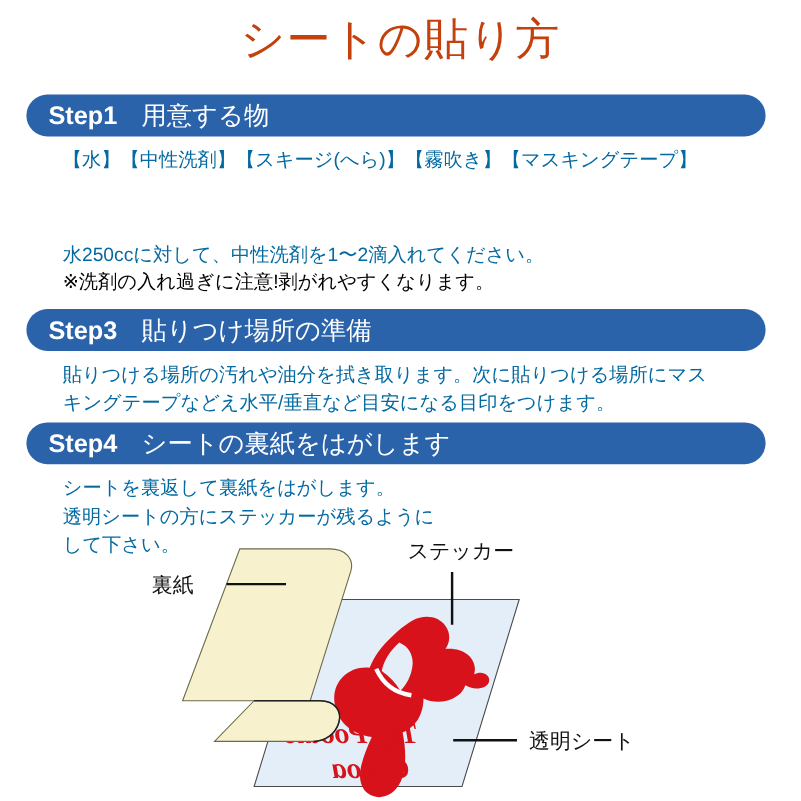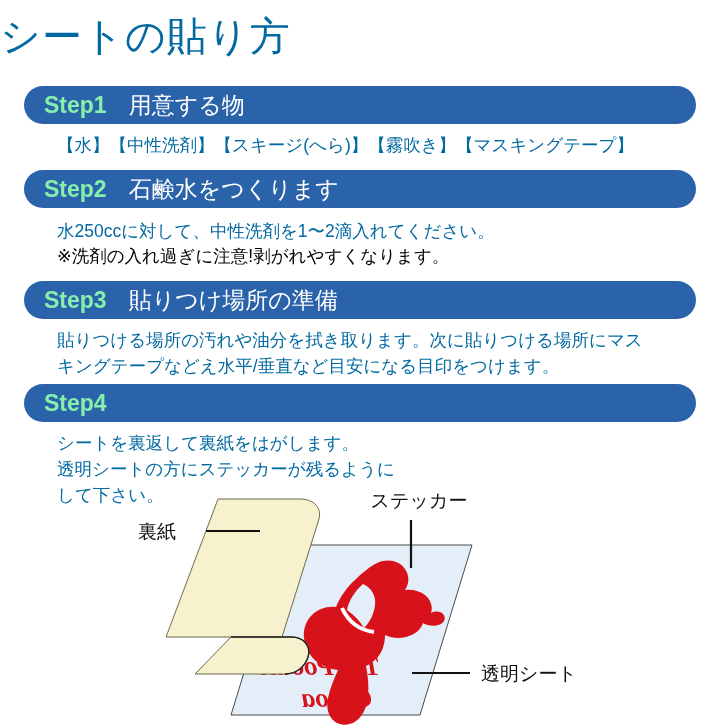--- a/index.html
+++ b/index.html
@@ -22,42 +22,43 @@
     width: 728px;
     height: 728px;
   }
 
   
   .title {
     position: absolute;
     left: 0;
     top: 8px;
     width: 728px;
+    text-align: center;
     font-size: 40px;
     line-height: 56px;
     letter-spacing: 1px;
     font-weight: 400;
-    color: #0369a1;
+    color: #c2410c;
   }
 
   
   .step-bar {
     position: absolute;
     left: 24px;
     width: 672px;
     height: 38px;
     border-radius: 19px;
     background: #2b63ab;
     display: flex;
     align-items: center;
     box-sizing: border-box;
     padding-left: 20px;
   }
   .step-num {
-    color: #86efac;
+    color: #ffffff;
     font-weight: bold;
     font-size: 23px;
     letter-spacing: 0px;
     line-height: 1;
     flex: 0 0 auto;
   }
   .step-title {
     color: #ffffff;
     font-size: 23px;
     line-height: 1;
@@ -111,35 +112,32 @@
 <div class="page">
 
   <div class="title">シートの貼り方</div>
 
   <div class="step-bar" style="top:86px;">
     <span class="step-num">Step1</span>
     <span class="step-title">用意する物</span>
   </div>
   <div class="body-text" style="top:132px;">【水】【中性洗剤】【スキージ(へら)】【霧吹き】【マスキングテープ】</div>
 
-  <div class="step-bar" style="top:170px;">
-    <span class="step-num">Step2</span>
-    <span class="step-title">石鹸水をつくります</span>
-  </div>
   <div class="body-text" style="top:218px;">水250ccに対して、中性洗剤を1〜2滴入れてください。</div>
   <div class="body-text warn" style="top:243px;">※洗剤の入れ過ぎに注意!剥がれやすくなります。</div>
 
   <div class="step-bar" style="top:281px;">
     <span class="step-num">Step3</span>
     <span class="step-title">貼りつけ場所の準備</span>
   </div>
   <div class="body-text wide" style="top:327px;">貼りつける場所の汚れや油分を拭き取ります。次に貼りつける場所にマスキングテープなどえ水平/垂直など目安になる目印をつけます。</div>
 
   <div class="step-bar" style="top:384px;">
     <span class="step-num">Step4</span>
+    <span class="step-title">シートの裏紙をはがします</span>
   </div>
   <div class="body-text" style="top:430px;">シートを裏返して裏紙をはがします。
 透明シートの方にステッカーが残るように
 して下さい。</div>
 
   <div class="illus">
     <svg width="728" height="258" viewBox="0 0 728 258" xmlns="http://www.w3.org/2000/svg">
 
       <polygon points="283,75 472,75 420,245 231,245" fill="#e4eef8" stroke="#4a4a4a" stroke-width="1"></polygon>
 

